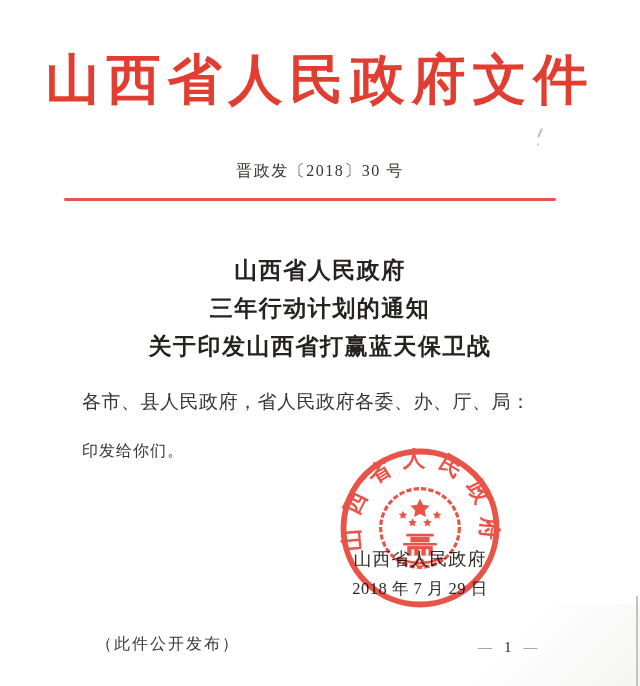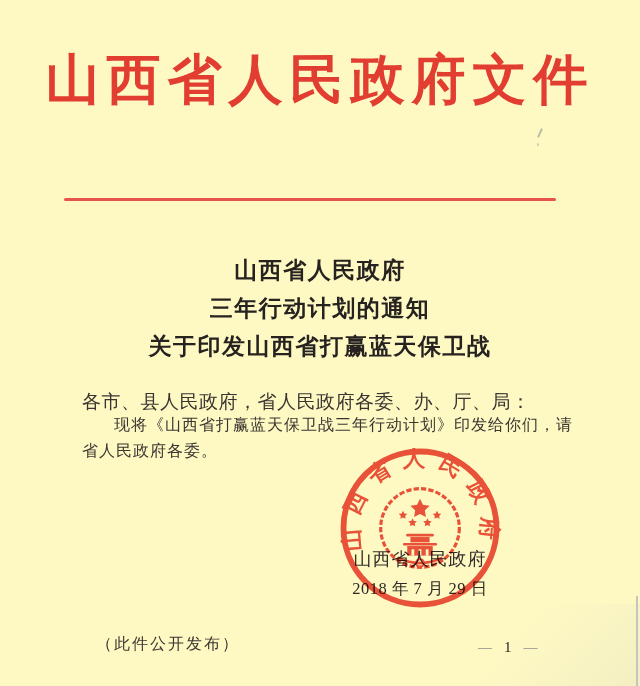--- a/index.html
+++ b/index.html
@@ -1,20 +1,20 @@
 <!DOCTYPE html>
 <html><head>
 <meta charset="utf-8">
 <style>
   html,body{margin:0;padding:0;background:#e9e9e7;}
   .page{
     position:relative;
     width:640px;height:686px;
     margin:0 auto;
-    background:#fef9c3;
+    background:#ffffff;
     overflow:hidden;
     font-family:"Liberation Serif","DejaVu Serif",serif;
     color:#2f2a26;
   }
   .header-title{
     position:absolute;top:44px;left:0;width:640px;
     text-align:center;
     font-size:54px;font-weight:bold;
     letter-spacing:7px;
     color:#e23d31;
@@ -98,32 +98,32 @@
     width:2px;height:3px;background:#ababab;opacity:0.6;border-radius:50%;
   }
 </style>
 </head>
 <body>
 
 <div class="page">
 
   <div class="header-title">山西省人民政府文件</div>
 
+  <div class="doc-number">晋政发〔2018〕30 号</div>
 
   <div class="red-rule"></div>
 
   <div class="title-block">
     <div class="title-line">山西省人民政府</div>
     <div class="title-line">三年行动计划的通知</div>
     <div class="title-line">关于印发山西省打赢蓝天保卫战</div>
   </div>
 
   <div class="salutation">各市、县人民政府，省人民政府各委、办、厅、局：</div>
-  <div class="body-line-1">现将《山西省打赢蓝天保卫战三年行动计划》印发给你们，请</div>
-  <div class="body-line-2">省人民政府各委。</div>
+  <div class="body-line-2">印发给你们。</div>
 
   <div class="signature">山西省人民政府</div>
   <div class="doc-date">2018 年 7 月 29 日</div>
 
   <svg class="seal" viewBox="0 0 160 160" xmlns="http://www.w3.org/2000/svg">
     <defs>
       <path id="sealArc" d="M 27.4 104.5 A 58 58 0 1 1 132.6 104.5" fill="none"></path>
       <path id="starShape" d="M0,-1 L0.294,-0.405 L0.951,-0.309 L0.476,0.155 L0.588,0.809 L0,0.5 L-0.588,0.809 L-0.476,0.155 L-0.951,-0.309 L-0.294,-0.405 Z"></path>
     </defs>
     <circle cx="80" cy="80" r="72" fill="none" stroke="#e8473b" stroke-width="5.5"></circle>

